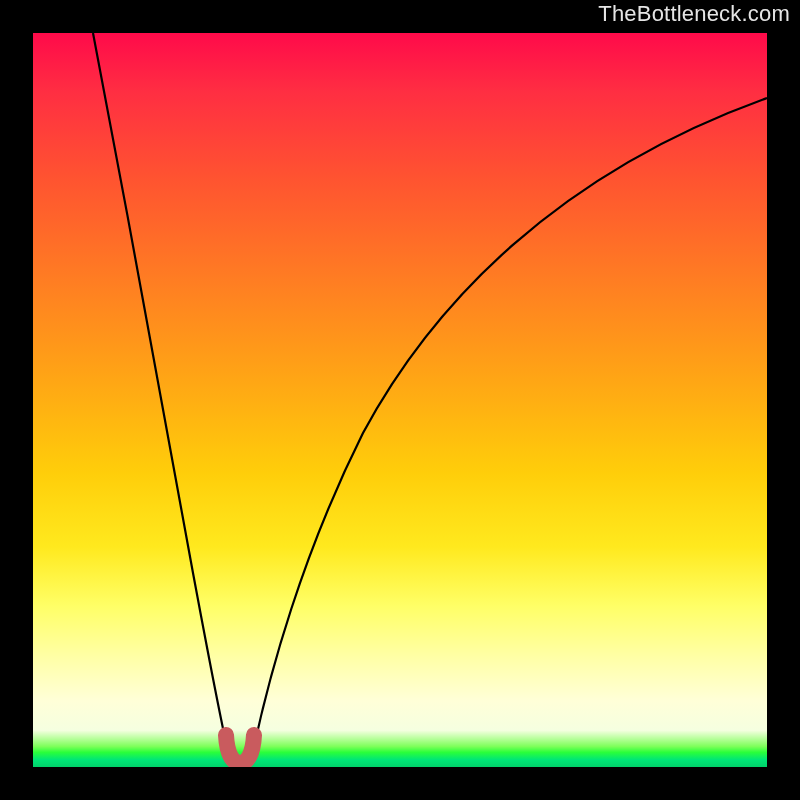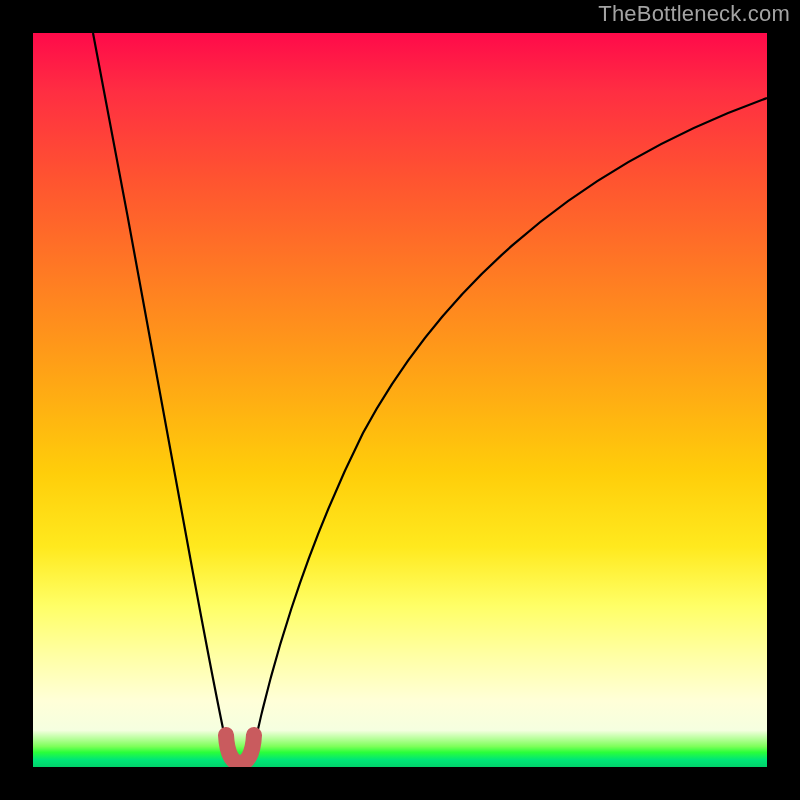--- a/index.html
+++ b/index.html
@@ -42,21 +42,21 @@
       #7dff5a 97.2%,
       #2aff3a 98%,
       #00e676 99%,
       #00d26a 100%
     );
   }
   .watermark {
     position: absolute;
     top: 1px;
     right: 10px;
-    color: #a3a3a3;
+    color: #e5e5e5;
     font-size: 22px;
     letter-spacing: 0.2px;
     user-select: none;
   }
   svg.curves {
     position: absolute;
     left: 0;
     top: 0;
     width: 734px;
     height: 734px;

